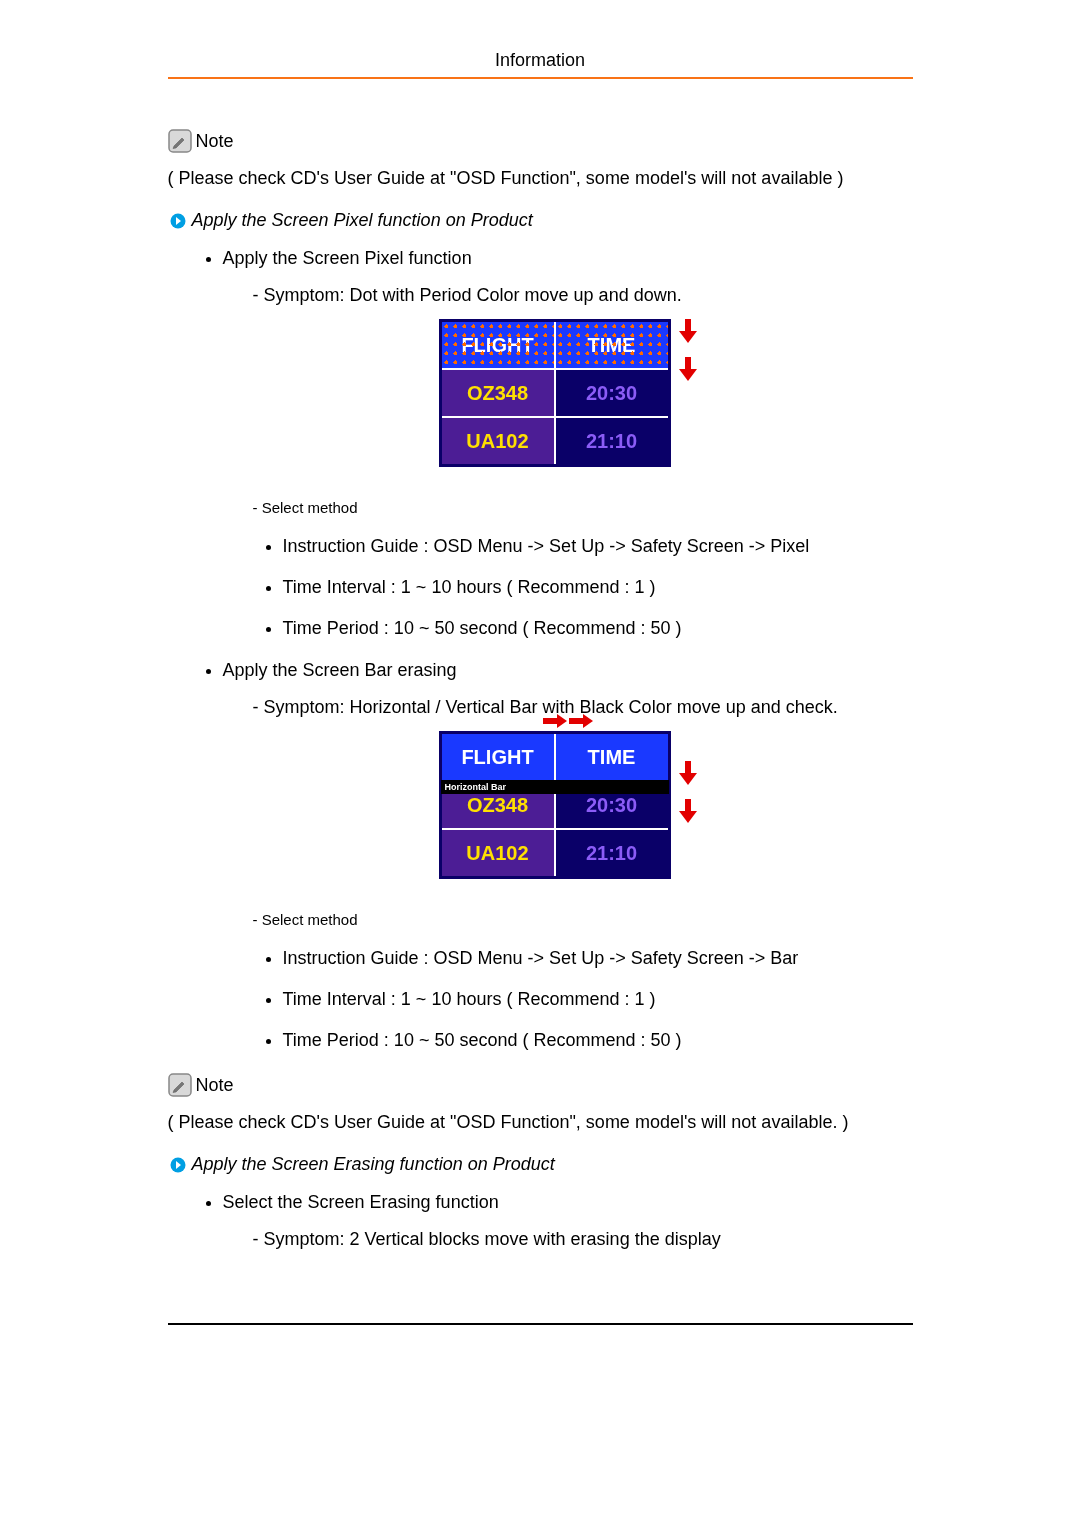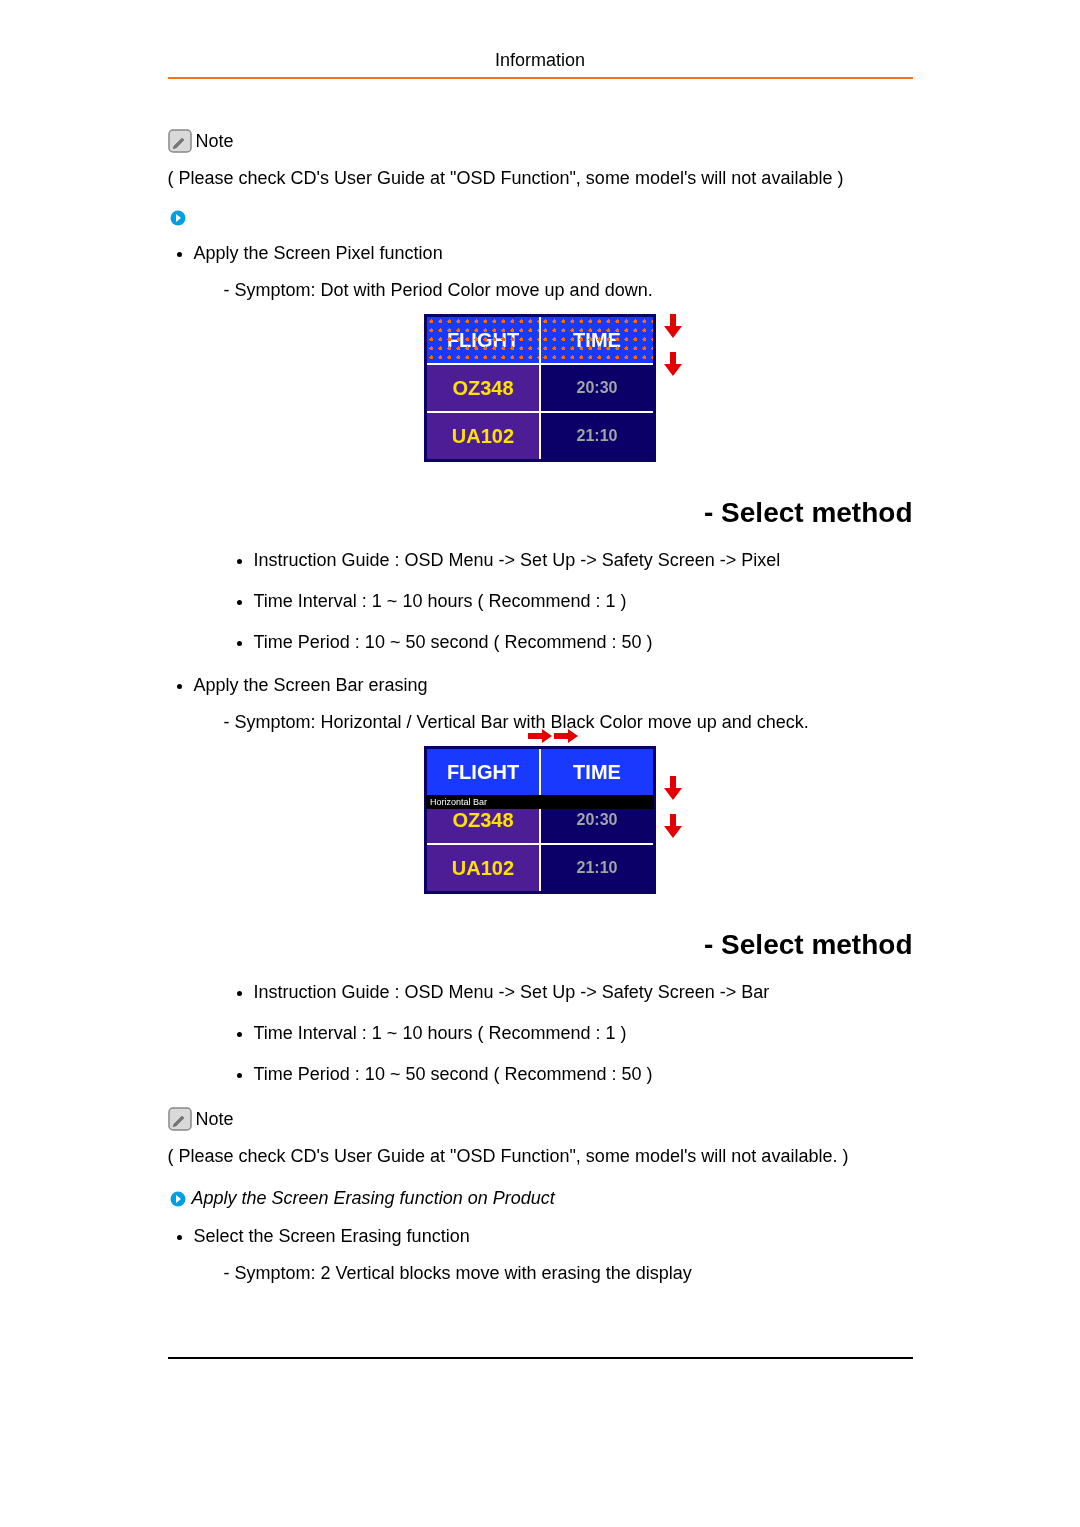--- a/index.html
+++ b/index.html
@@ -55,20 +55,21 @@
       font-size: 18px;
     }
     ul.outer {
       list-style: disc;
       padding-left: 26px;
       margin: 14px 0 14px 0;
     }
     ul.outer > li {
       margin-bottom: 8px;
       line-height: 1.5;
+      margin-left: 29px;
     }
     .symptom {
       margin: 10px 0 10px 30px;
     }
     .figure {
       display: flex;
       justify-content: center;
       margin: 10px 0 18px 0;
     }
     .tbl-wrap {
@@ -93,22 +94,22 @@
       color: #fff;
       font-size: 20px;
     }
     table.flight td.col1 {
       background: #4c1d95;
       color: #ffe000;
       font-size: 20px;
     }
     table.flight td.col2 {
       background: #0a0068;
-      color: #a3a3a3;
-      font-size: 16px;
+      color: #8b5cf6;
+      font-size: 20px;
     }
     .dotted-overlay {
       position: absolute;
       top: 0; left: 0; right: 0; bottom: 0;
       background-image:
         radial-gradient(#ff6a00 2px, transparent 2px);
       background-size: 9px 9px;
       background-position: 0 0;
       pointer-events: none;
     }
@@ -133,33 +134,32 @@
       gap: 2px;
     }
     .h-bar-overlay {
       position: absolute;
       top: 49px;
       left: 2px; right: 2px;
       height: 14px;
       background: #000;
       color: #fff;
       font-size: 9px;
-      font-weight: normal;
+      font-weight: bold;
       padding: 1px 4px;
       box-sizing: border-box;
       z-index: 2;
     }
     .h-bar-overlay span {
       font-size: 9px;
     }
     .sub-heading {
-      font-weight: bold;
-      font-size: 28px;
+      font-weight: normal;
+      font-size: 15px;
       margin: 30px 0 14px 30px;
-      text-align: right;
     }
     ul.inner {
       list-style: disc;
       padding-left: 60px;
       margin: 6px 0 14px 0;
     }
     ul.inner > li {
       margin-bottom: 16px;
       line-height: 1.4;
     }
@@ -188,20 +188,21 @@
   </div>
   <div class="note-text">( Please check CD's User Guide at "OSD Function", some model's will not available )</div>
 
   <div class="arrow-line">
     <span class="arrow-bullet">
       <svg viewBox="0 0 16 16" width="16" height="16">
         <circle cx="8" cy="8" r="7.5" fill="#009fe3"></circle>
         <path d="M6 4 L11 8 L6 12 Z" fill="#fff"></path>
       </svg>
     </span>
+    <span class="arrow-text">Apply the Screen Pixel function on Product</span>
   </div>
 
   <ul class="outer">
     <li>
       <span>Apply the Screen Pixel function</span>
       <div class="symptom">- Symptom: Dot with Period Color move up and down.</div>
 
       <div class="figure">
         <div class="tbl-wrap">
           <div style="position:relative;">

